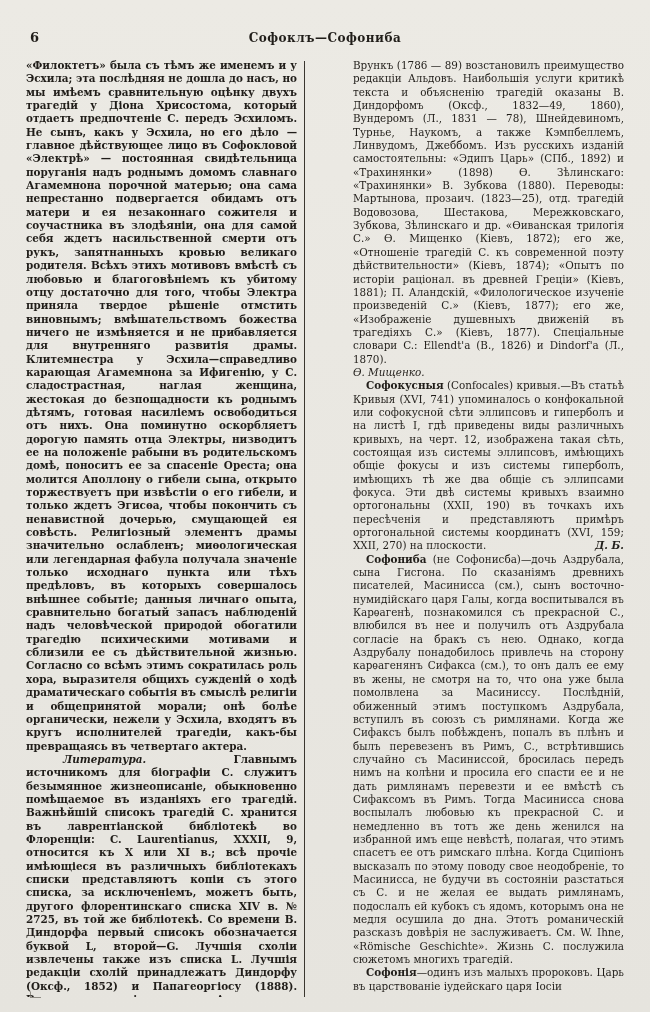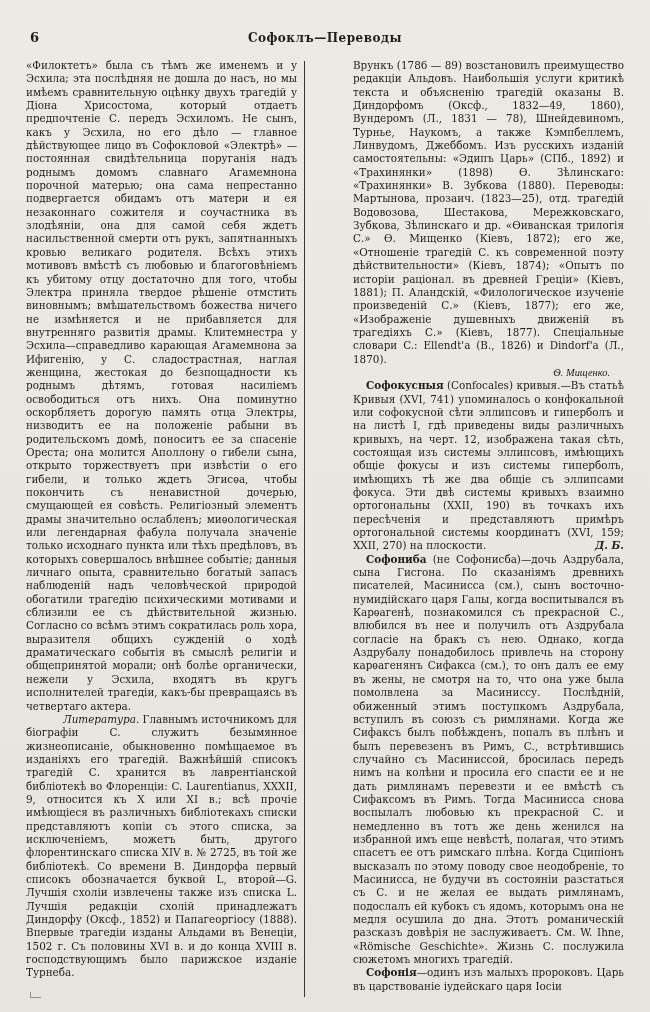--- a/index.html
+++ b/index.html
@@ -29,34 +29,32 @@
     height:952px;
     box-sizing:border-box;
   }
   .col {
     width:292px;
     font-size:10.4px;
     line-height:13.35px;
     text-align:justify;
     overflow:hidden;
   }
-  .col-left { padding-right:7px; }
+  .col-left { padding-right:7px;font-weight:bold; }
   .col-right { padding-left:7px;margin-left:41px; }
   .divider { width:1px; background:#3a362f; margin-top:2px; }
   .para { margin:0; }
   .indent { text-indent:13px; }
   .noindent { text-indent:0; }
   .entry b { font-weight:bold; }
   .lit-label { font-style:italic;margin-left:24px; }
   .signature {
     margin:0;
-    text-align:right;
     font-style:italic;
     padding-right:14px;
-    font-family:Liberation Serif, serif;
   }
   .sig-inline {
     float:right;
     font-style:italic;
     padding-left:8px;
     font-weight:bold;
   }
   .corner-mark {
     position:absolute;
     left:30px; bottom:14px;
@@ -66,21 +64,21 @@
     opacity:0.7;
   }
 </style>
 </head>
 <body>
 
 <div class="page">
 
   <div class="header">
     <span class="pagenum">6</span>
-    <span class="running-title">Софоклъ—Переводы</span>
+    <span class="running-title">Софоклъ—Софониба</span>
     <span class="pagenum-spacer"></span>
   </div>
 
   <div class="columns">
 
     <div class="col col-left">
       <p class="para noindent"><span>«Филоктетъ» была съ тѣмъ же именемъ и у Эсхила; эта послѣдняя не дошла до насъ, но мы имѣемъ сравнительную оцѣнку двухъ трагедій у Діона Хрисостома, который отдаетъ предпочтеніе С. передъ Эсхиломъ. Не сынъ, какъ у Эсхила, но его дѣло — главное дѣйствующее лицо въ Софокловой «Электрѣ» — постоянная свидѣтельница поруганія надъ роднымъ домомъ славнаго Агамемнона порочной матерью; она сама непрестанно подвергается обидамъ отъ матери и ея незаконнаго сожителя и соучастника въ злодѣяніи, она для самой себя ждетъ насильственной смерти отъ рукъ, запятнанныхъ кровью великаго родителя. Всѣхъ этихъ мотивовъ вмѣстѣ съ любовью и благоговѣніемъ къ убитому отцу достаточно для того, чтобы Электра приняла твердое рѣшеніе отмстить виновнымъ; вмѣшательствомъ божества ничего не измѣняется и не прибавляется для внутренняго развитія драмы. Клитемнестра у Эсхила—справедливо карающая Агамемнона за Ифигенію, у С. сладострастная, наглая женщина, жестокая до безпощадности къ роднымъ дѣтямъ, готовая насиліемъ освободиться отъ нихъ. Она поминутно оскорбляетъ дорогую память отца Электры, низводитъ ее на положеніе рабыни въ родительскомъ домѣ, поноситъ ее за спасеніе Ореста; она молится Аполлону о гибели сына, открыто торжествуетъ при извѣстіи о его гибели, и только ждетъ Эгисѳа, чтобы покончить съ ненавистной дочерью, смущающей ея совѣсть. Религіозный элементъ драмы значительно ослабленъ; миѳологическая или легендарная фабула получала значеніе только исходнаго пункта или тѣхъ предѣловъ, въ которыхъ совершалось внѣшнее событіе; данныя личнаго опыта, сравнительно богатый запасъ наблюденій надъ человѣческой природой обогатили трагедію психическими мотивами и сблизили ее съ дѣйствительной жизнью. Согласно со всѣмъ этимъ сократилась роль хора, выразителя общихъ сужденій о ходѣ драматическаго событія въ смыслѣ религіи и общепринятой морали; онѣ болѣе органически, нежели у Эсхила, входятъ въ кругъ исполнителей трагедіи, какъ-бы превращаясь въ четвертаго актера.</span></p>
       <p class="para indent"><i class="lit-label">Литература.</i><span> Главнымъ источникомъ для біографіи С. служитъ безымянное жизнеописаніе, обыкновенно помѣщаемое въ изданіяхъ его трагедій. Важнѣйшій списокъ трагедій С. хранится въ лаврентіанской библіотекѣ во Флоренціи: C. Laurentianus, XXXII, 9, относится къ X или XI в.; всѣ прочіе имѣющіеся въ различныхъ библіотекахъ списки представляютъ копіи съ этого списка, за исключеніемъ, можетъ быть, другого флорентинскаго списка XIV в. № 2725, въ той же библіотекѣ. Со времени В. Диндорфа первый списокъ обозначается буквой L, второй—G. Лучшія схоліи извлечены также изъ списка L. Лучшія редакціи схолій принадлежатъ Диндорфу (Оксф., 1852) и Папагеоргіосу (1888). Впервые трагедіи изданы Альдами въ Венеціи, 1502 г. Съ половины XVI в. и до конца XVIII в. господствующимъ было парижское изданіе Турнеба.</span></p>
     </div>
 

